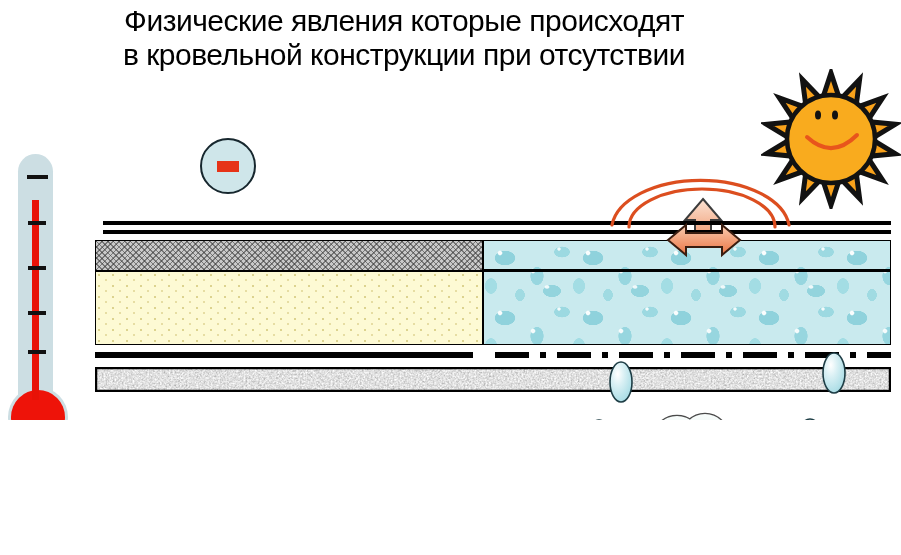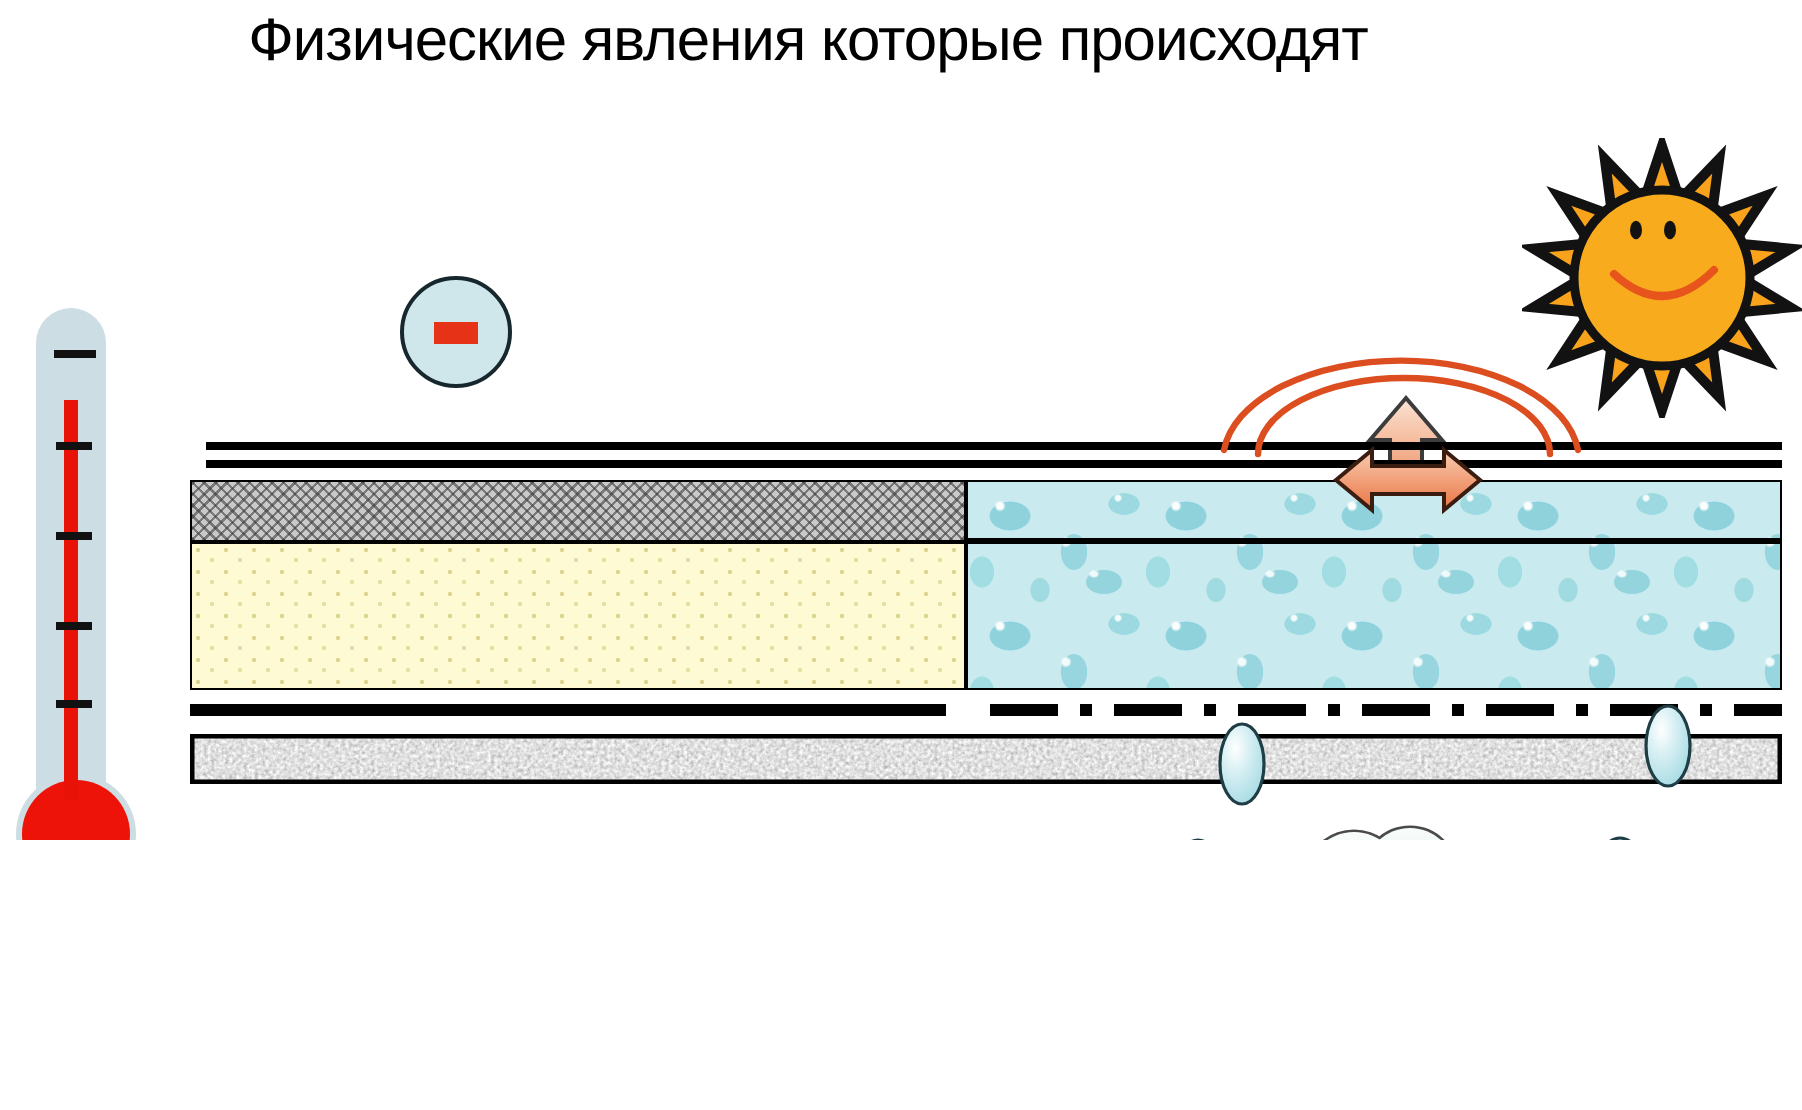--- a/index.html
+++ b/index.html
@@ -79,20 +79,21 @@
   
   .vec{position:absolute;left:0;top:0;pointer-events:none;}
 </style>
 </head>
 <body>
 
 <div class="stage">
 
   <div class="title">
     <div>Физические явления которые происходят</div>
+    <div>в кровельной конструкции при отсутствии</div>
   </div>
 
   <div class="thermo">
     <div class="thermo-tube"></div>
     <div class="thermo-bulb-ring"></div>
     <div class="thermo-bulb"></div>
     <div class="thermo-mercury"></div>
     <div class="thermo-tick t0"></div>
     <div class="thermo-tick t1"></div>
     <div class="thermo-tick t2"></div>

